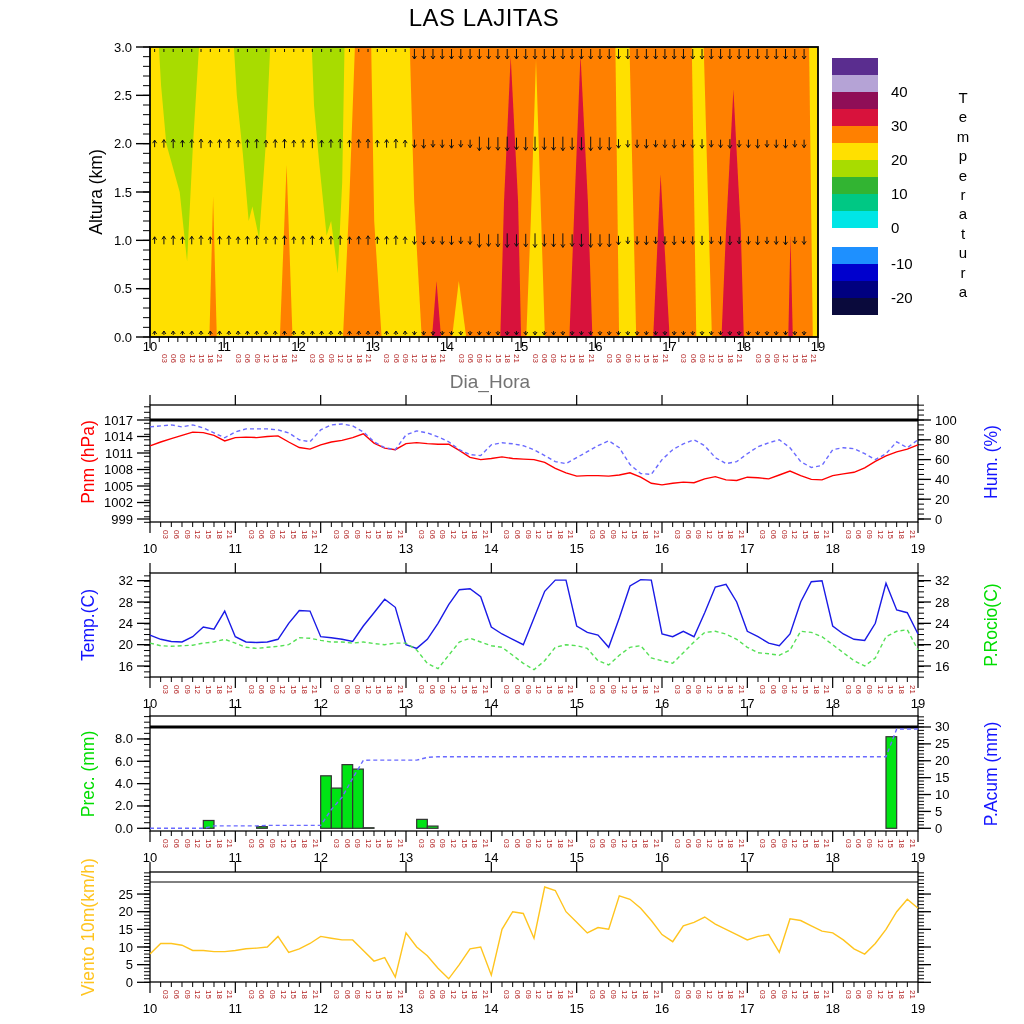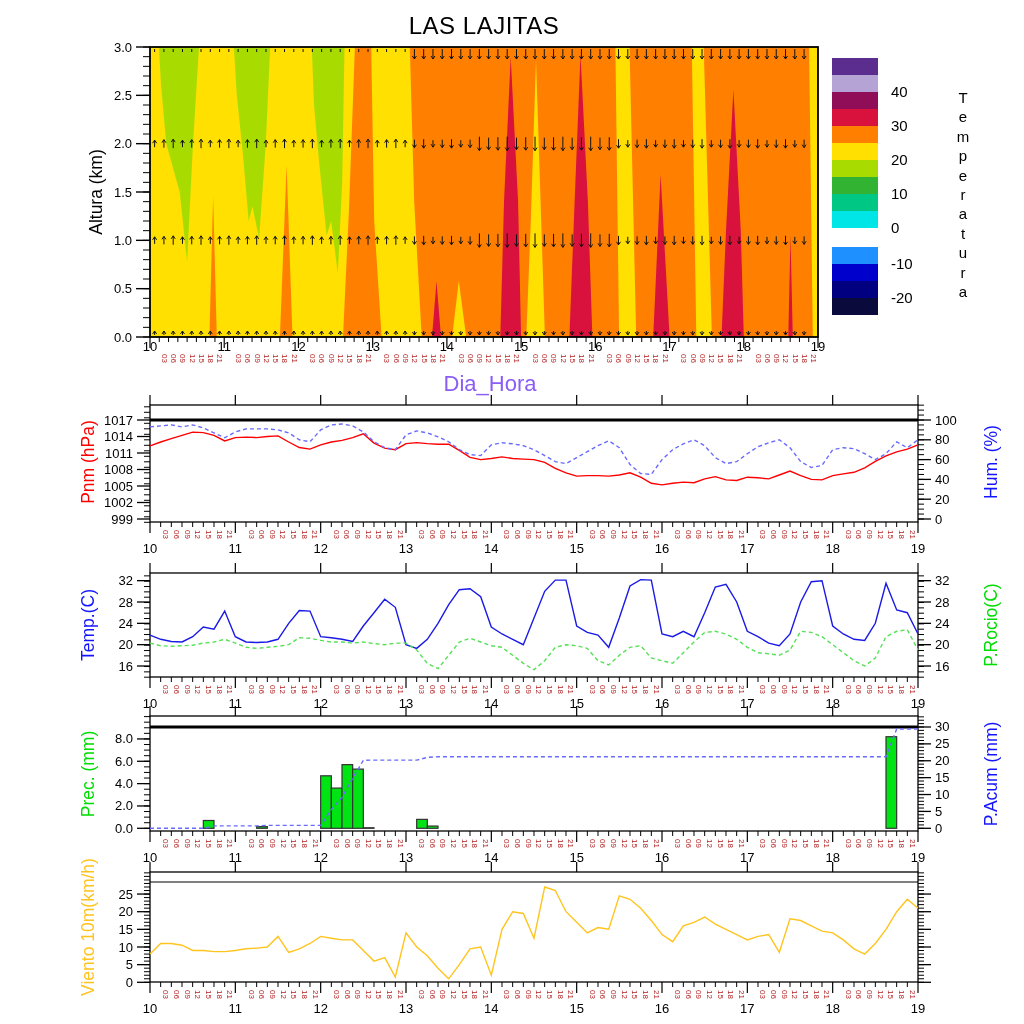--- a/index.html
+++ b/index.html
@@ -1,22 +1,22 @@
 <!DOCTYPE html>
 <html><head>
 <meta charset="utf-8">
 <style>
   html,body{margin:0;padding:0;background:#fff;}
   .page{position:relative;width:1024px;height:1024px;background:#fff;
         font-family:"Liberation Sans", sans-serif;overflow:hidden;}
-  .title{position:absolute;left:150px;top:12px;width:668px;text-align:center;
+  .title{position:absolute;left:150px;top:4px;width:668px;text-align:center;
          font-size:24px;color:#000;letter-spacing:.5px;}
   .vlabel{position:absolute;font-size:17.5px;white-space:nowrap;
           transform:translate(-50%,-50%) rotate(-90deg);}
-  .xlabel{position:absolute;font-size:22px;color:#8b5cf6;text-align:center;}
+  .xlabel{position:absolute;font-size:19px;color:#737373;text-align:center;}
   .cbar-title{position:absolute;font-size:15px;color:#000;line-height:19.4px;
               white-space:pre-line;text-align:center;}
   svg{position:absolute;left:0;top:0;}
 </style>
 </head>
 <body>
 
 <div class="page">
   <div class="title">LAS LAJITAS</div>
 

